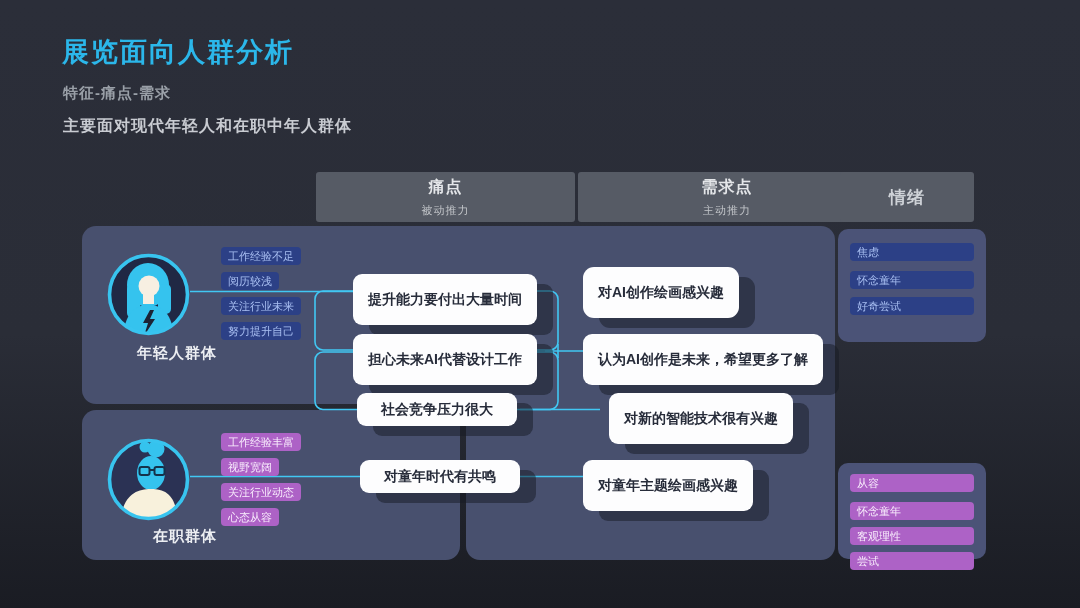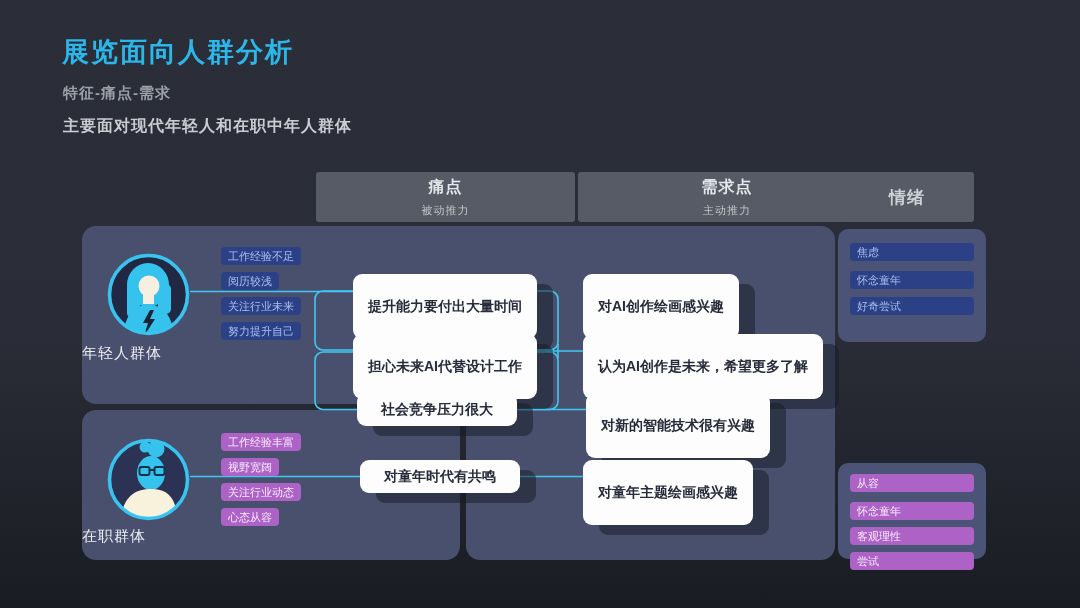--- a/index.html
+++ b/index.html
@@ -19,36 +19,36 @@
   .colhead .t{font-size:16px;font-weight:700;color:#e4e6e9;letter-spacing:1px;}
   .colhead .s{font-size:11px;color:#c3c6ca;letter-spacing:1px;}
   .colhead.single .t{font-size:17px;color:#ced2d7;}
   
   .panel{background:var(--panel,#48506e);border-radius:14px;}
   .epanel{background:var(--emotionPanel,#4b5377);border-radius:10px;}
   
   svg.connectors{left:0;top:0;pointer-events:none;}
   .cline{stroke:var(--connector,#41c7f3);stroke-width:1.6;fill:none;}
   
-  .node{height:33px;line-height:33px;background:#fdfdfe;border-radius:9px;padding:16px 15px;
+  .node{height:33px;line-height:33px;background:#fdfdfe;border-radius:9px;padding:9px 15px;
         font-size:14px;font-weight:700;color:#272c3a;white-space:nowrap;text-align:center;
         box-shadow:16px 10px 0 rgba(22,25,36,.5);}
   
   .tagcol{display:flex;flex-direction:column;align-items:flex-start;}
   .tag{height:18px;line-height:18px;padding:0 7px;border-radius:4px;font-size:11px;white-space:nowrap;}
   .tag.blue{background:var(--tagBlueBg,#2c4086);color:var(--tagBlueText,#a9bff2);}
   .tag.purple{background:var(--tagPurple,#ad62c6);color:#f9edfd;}
   .tagcol.young{left:221px;top:247px;gap:7px;}
   .tagcol.employed{left:221px;top:433px;gap:7px;}
   
   .erows{display:flex;flex-direction:column;gap:8px;padding:14px 12px;}
   .erow{display:flex;gap:10px;flex-direction:column;}
   
   .avatar{width:85px;height:85px;}
-  .persona-label{width:135px;text-align:left;font-size:15px;font-weight:400;color:#eceef2;letter-spacing:1px;}
+  .persona-label{width:135px;text-align:right;font-size:15px;font-weight:700;color:#eceef2;letter-spacing:1px;}
 </style>
 </head>
 <body>
 
 <div class="abs page-title">展览面向人群分析</div>
 <div class="abs page-sub">特征-痛点-需求</div>
 <div class="abs page-desc">主要面对现代年轻人和在职中年人群体</div>
 
 <div class="abs colhead" style="left:316px;width:259px;">
   <div class="t">痛点</div>
@@ -151,16 +151,16 @@
   <span class="tag purple">视野宽阔</span>
   <span class="tag purple">关注行业动态</span>
   <span class="tag purple">心态从容</span>
 </div>
 
 <div class="abs node" style="left:353px;top:274px;">提升能力要付出大量时间</div>
 <div class="abs node" style="left:353px;top:334px;">担心未来AI代替设计工作</div>
 <div class="abs node" style="left:357px;top:393px;padding:0 24px;">社会竞争压力很大</div>
 <div class="abs node" style="left:360px;top:460px;padding:0 24px;">对童年时代有共鸣</div>
 
-<div class="abs node" style="left:583px;top:274px;">对AI创作绘画感兴趣</div>
+<div class="abs node" style="left:583px;top:267px;border-radius:11px;">对AI创作绘画感兴趣</div>
 <div class="abs node" style="left:583px;top:334px;">认为AI创作是未来，希望更多了解</div>
-<div class="abs node" style="left:586px;top:393px;">对新的智能技术很有兴趣</div>
+<div class="abs node" style="left:609px;top:393px;">对新的智能技术很有兴趣</div>
 <div class="abs node" style="left:583px;top:460px;">对童年主题绘画感兴趣</div>
 
 </body></html>

